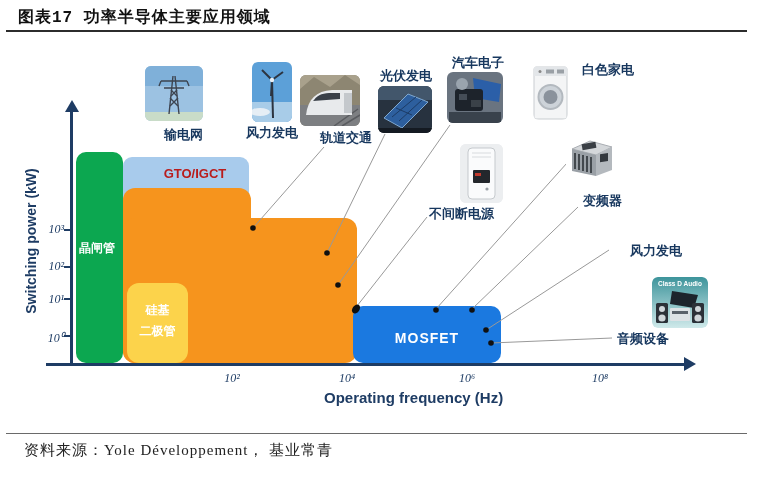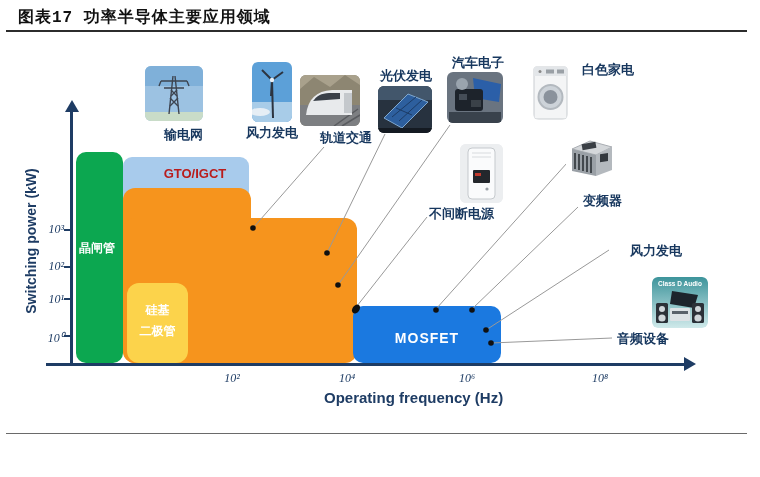--- a/index.html
+++ b/index.html
@@ -242,14 +242,15 @@
       <rect x="40" y="26" width="12" height="20" rx="1.5" fill="#2b3138"></rect>
       <circle cx="46" cy="32" r="3" fill="#cfd6da"></circle>
         <circle cx="46" cy="41" r="3.6" fill="#cfd6da"></circle>
       <rect x="18" y="31" width="20" height="13" rx="1" fill="#dde2e5"></rect>
       <rect x="20" y="34" width="16" height="3" fill="#5a626a"></rect>
     </svg>
   </div>
   <div class="app-label" style="left:613px;top:330px;width:56px">音频设备</div>
 
   <div class="footer-rule"></div>
+  <div class="source">资料来源：Yole Développement， 基业常青</div>
 
 </div>
 
 </body></html>

